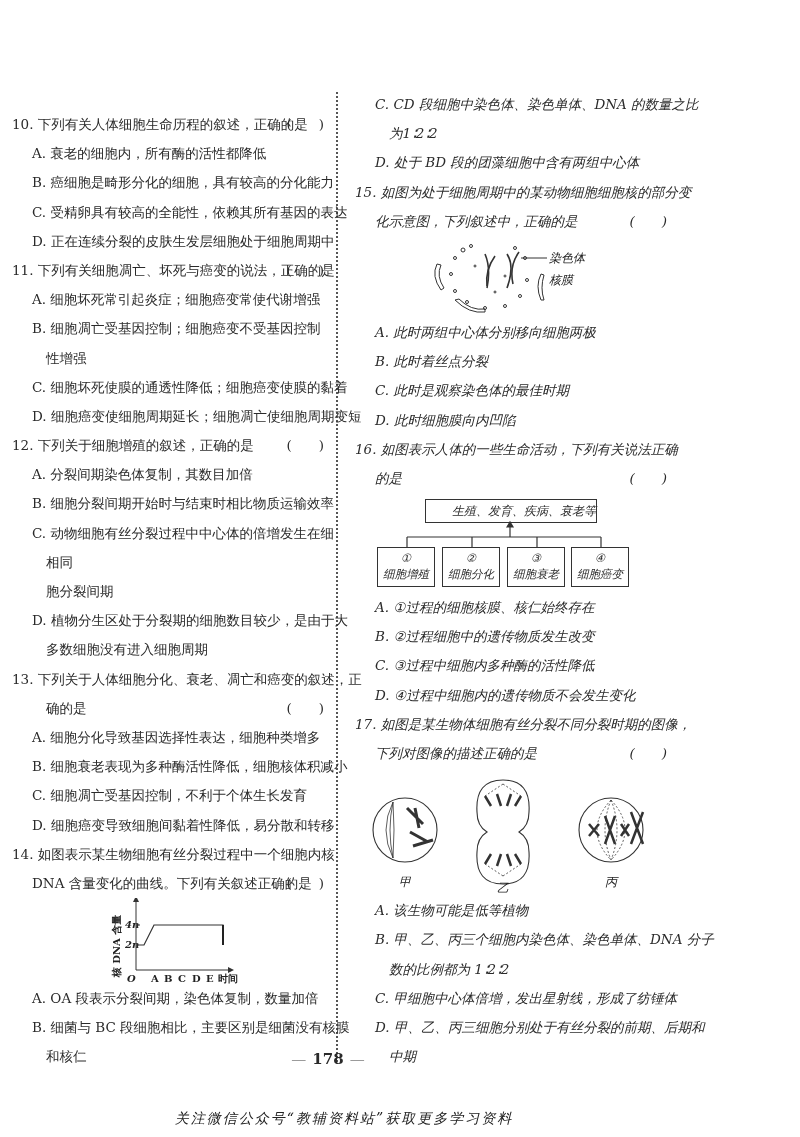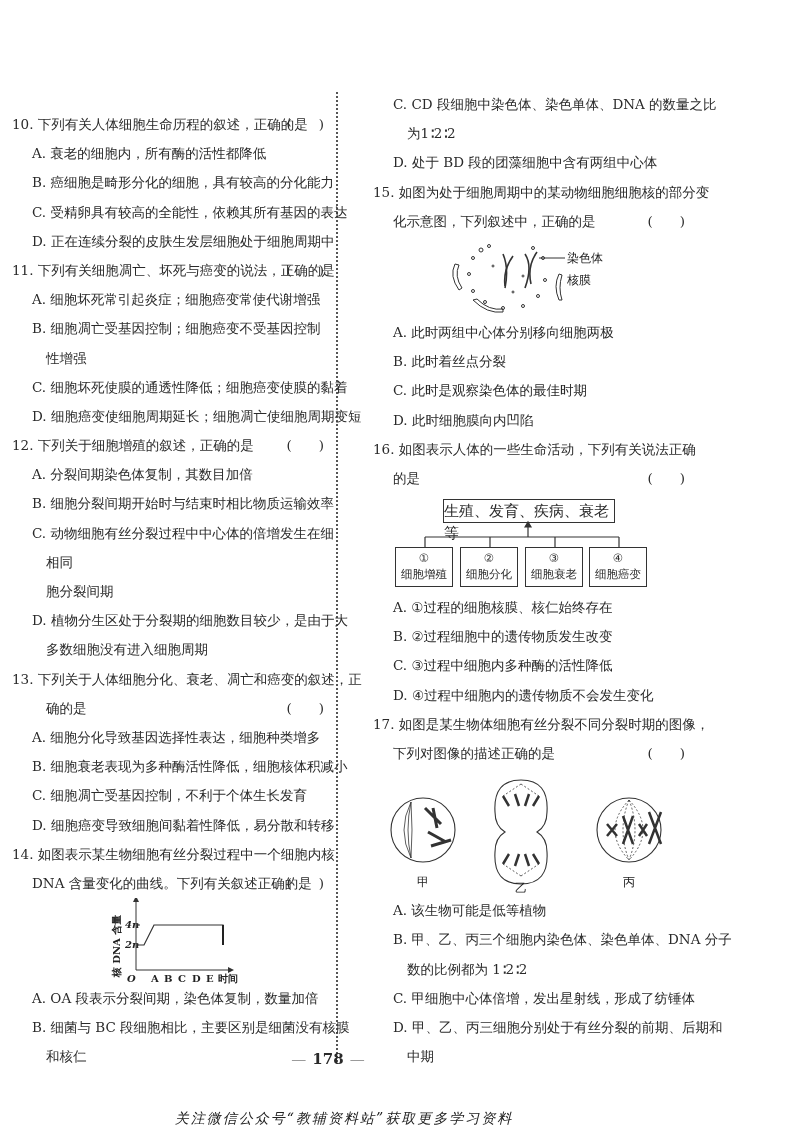--- a/index.html
+++ b/index.html
@@ -1,31 +1,31 @@
 <!DOCTYPE html>
 <html><head>
 <meta charset="utf-8">
 <style>
   html,body{margin:0;padding:0;background:#fff;}
   body{width:800px;height:1137px;position:relative;overflow:hidden;
        font-family:"DejaVu Serif","Liberation Serif",serif;color:#2a2a2a;font-size:13.5px;}
   .col{position:absolute;top:90px;}
   .left{left:12px;width:318px;margin-top:20px;}
-  .right{left:373px;width:318px;}
+  .right{left:355px;width:318px;font-style:italic;}
   .divider{position:absolute;left:336px;top:92px;height:970px;border-left:2px dotted #555;}
   .line{height:29.2px;line-height:29.2px;white-space:nowrap;position:relative;}
   .q{padding-left:0;}
   .opt{padding-left:20px;}
   .cont{padding-left:34px;}
   .paren{position:absolute;right:6px;top:0;}
   .fig{position:relative;}
   .footer-num{position:absolute;left:0;width:656px;top:1050px;text-align:center;font-weight:bold;font-size:15px;}
   .footer-num span.dash{color:#999;font-weight:normal;margin:0 6px;}
   .footer-note{position:absolute;left:0;width:688px;top:1110px;text-align:center;font-style:italic;font-size:14px;color:#222;letter-spacing:2px;}
-  .boxdiag .top{position:absolute;left:48px;top:6px;width:170px;height:22px;border:1.5px solid #333;text-align:left;line-height:22px;font-size:15px;}
+  .boxdiag .top{position:absolute;left:48px;top:6px;width:170px;height:22px;border:1.5px solid #333;text-align:right;line-height:22px;font-size:12px;}
   .boxdiag .b{position:absolute;top:54px;width:56px;height:36px;border:1.5px solid #333;text-align:center;font-size:11.5px;line-height:16px;padding-top:2px;}
 </style>
 </head>
 <body>
 
 <div class="divider"></div>
 
 <div class="col left">
   <div class="line q"><span>10. 下列有关人体细胞生命历程的叙述，正确的是</span><span class="paren">(　　)</span></div>
   <div class="line opt">A. 衰老的细胞内，所有酶的活性都降低</div>

